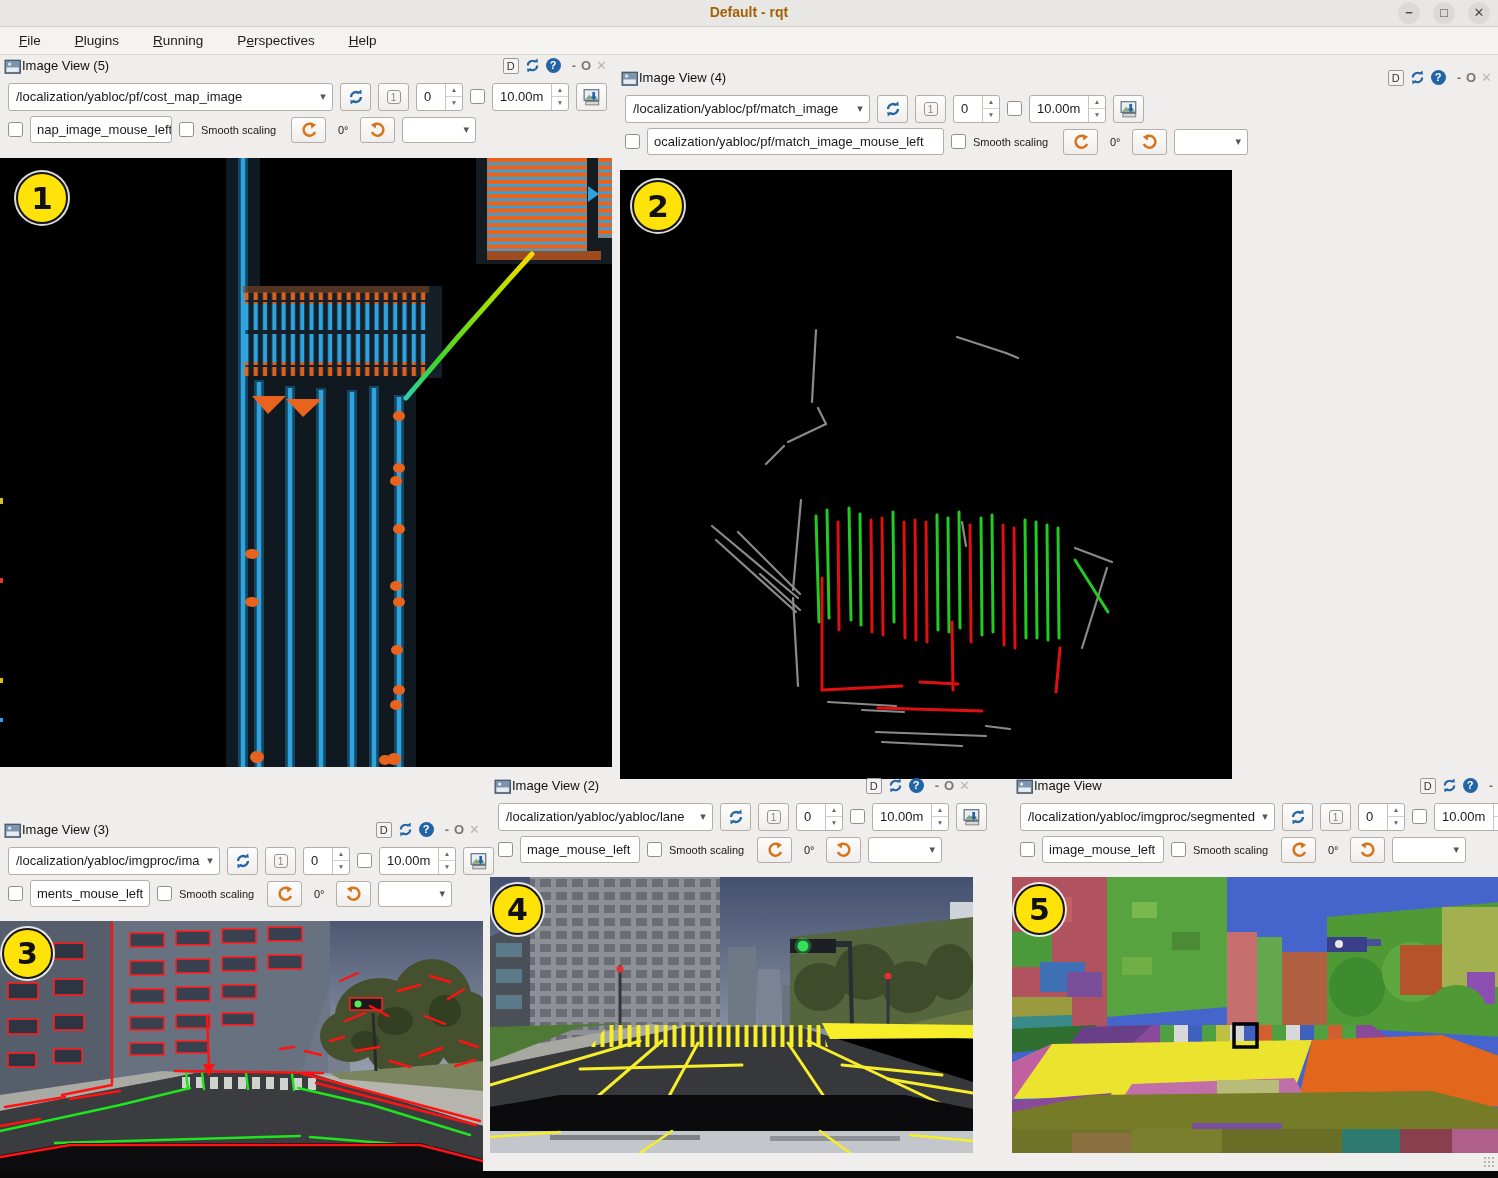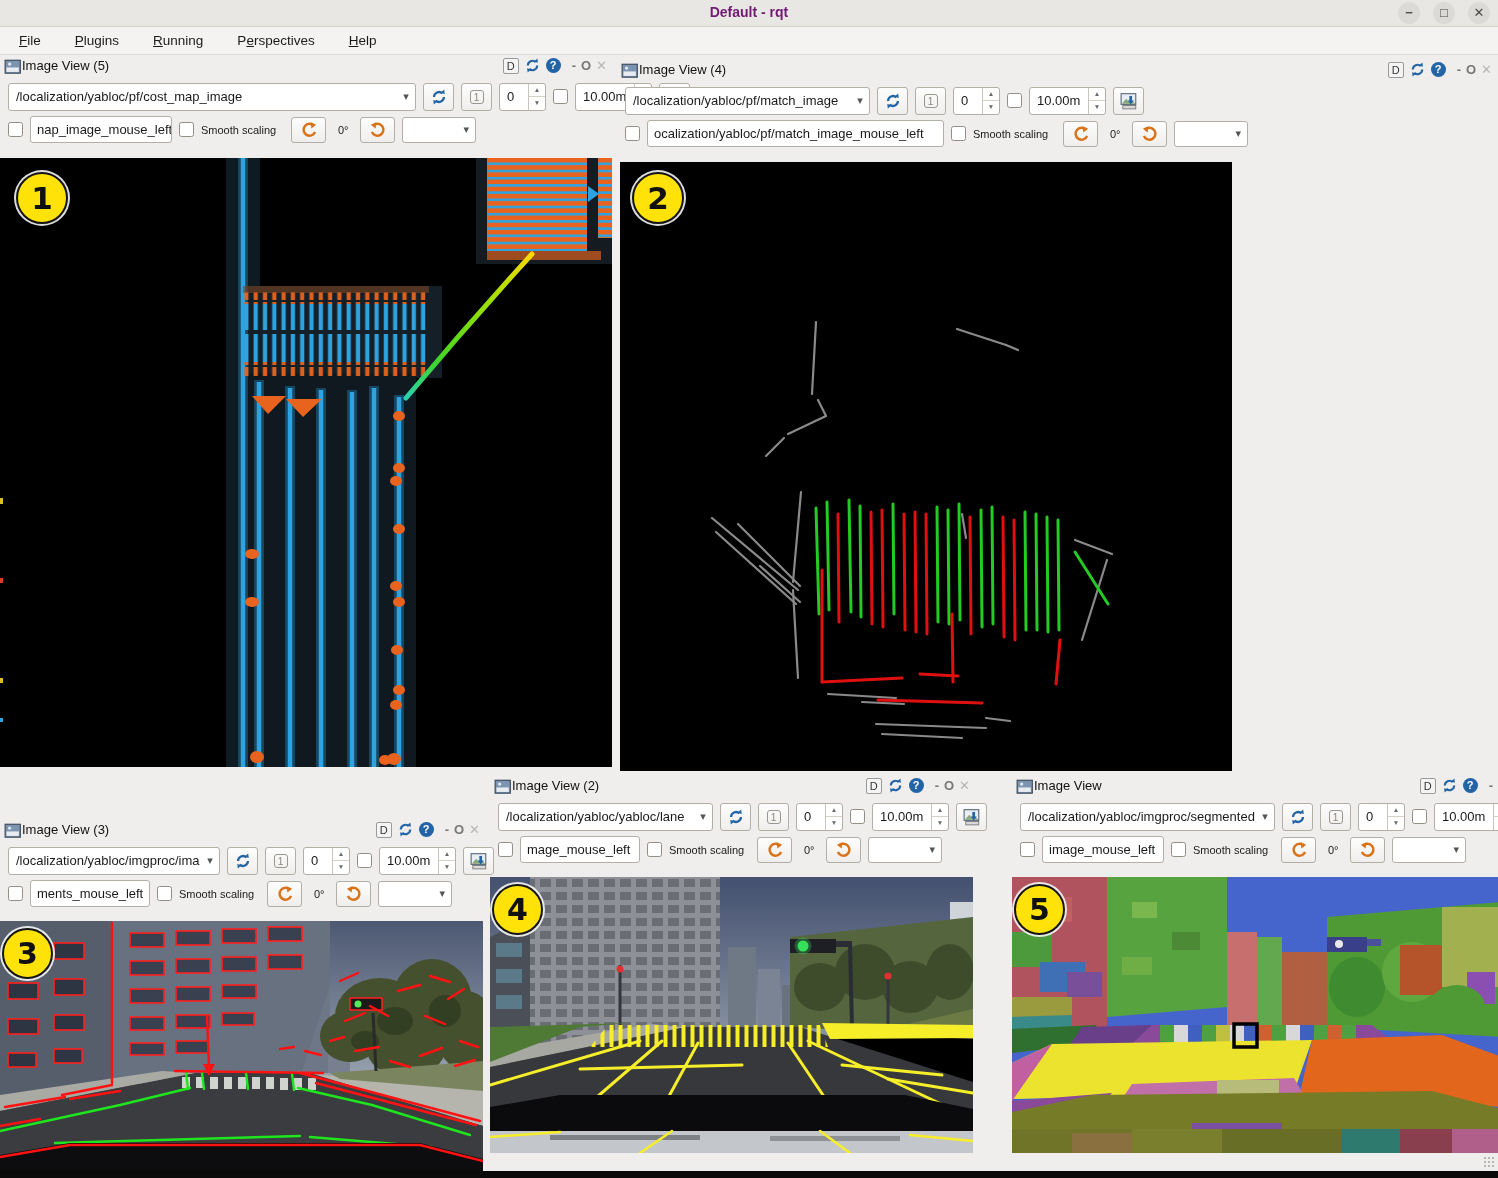--- a/index.html
+++ b/index.html
@@ -2,21 +2,21 @@
 <html><head>
 <meta charset="utf-8">
 <style>
   * { margin:0; padding:0; box-sizing:border-box; }
   html,body { width:1498px; height:1178px; overflow:hidden; }
   body { font-family:"Liberation Sans","DejaVu Sans",sans-serif; background:#efeeec; color:#1a1a1a; }
   .window { position:relative; width:1498px; height:1178px; background:#efeeec; }
 
   
   .titlebar { position:absolute; left:0; top:0; width:100%; height:27px; background:#e9e7e3; border-bottom:1px solid #d3d0cb; }
-  .titlebar .wtitle { position:absolute; left:0; right:0; top:4px; text-align:center; font-size:14px; font-weight:bold; color:#701a75; }
+  .titlebar .wtitle { position:absolute; left:0; right:0; top:4px; text-align:center; font-size:14px; font-weight:bold; color:#a16207; }
   .winbtns { position:absolute; right:8px; top:2px; display:flex; gap:13px; }
   .wbtn { width:22px; height:22px; border-radius:50%; background:#dcdad6; color:#4a4a4a; font-size:13px; line-height:22px; text-align:center; font-weight:bold; }
 
   
   .menubar { position:absolute; left:0; top:27px; width:100%; height:28px; background:#f4f3f2; border-bottom:1px solid #dddad6; display:flex; align-items:center; padding-left:10px; gap:16px; }
   .menu-item { padding:3px 9px; font-size:13.5px; color:#1a1a1a; }
   .mkey { text-decoration:underline; }
 
   
   .panel { position:absolute; }
@@ -131,21 +131,21 @@
         <svg class="hic" viewBox="0 0 16 16">
             <use href="#sym-refresh"></use>
           </svg>
         <span class="hb helpc">?</span>
         <span class="hb plain" style="margin-left:6px">-</span>
         <span class="hb plain">O</span>
         <span class="hb plain dim">✕</span>
       </span>
     </div>
     <div class="trow trow1">
-      <div class="combo" style="width:408px">
+      <div class="combo" style="width:325px">
         <span class="combo-text">/localization/yabloc/pf/cost_map_image</span>
         <span class="combo-arr">▾</span>
       </div>
       <button class="tbtn">
           <svg class="ic" viewBox="0 0 16 16">
             <use href="#sym-refresh"></use>
           </svg>
         </button>
       <button class="tbtn">
           <span class="once-glyph">1</span>
@@ -266,21 +266,21 @@
         </g>
         <rect x="0" y="340" width="3" height="6" fill="#d8c020"></rect>
           <rect x="0" y="420" width="3" height="5" fill="#d84020"></rect>
         <rect x="0" y="520" width="3" height="5" fill="#d8c020"></rect>
           <rect x="0" y="560" width="3" height="4" fill="#2fa3e0"></rect>
       </svg>
       <span class="badge">1</span>
     </div>
   </div>
 
-  <div class="panel" style="left:617px;top:59px;width:881px;height:715px">
+  <div class="panel" style="left:617px;top:67px;width:881px;height:715px">
     <div class="phead">
       <span class="picon"><svg class="ic" viewBox="0 0 16 16">
             <use href="#sym-imgview"></use>
           </svg></span>
       <span class="ptitle">Image View (4)</span>
       <span class="phead-btns">
         <span class="hb boxd">D</span>
         <svg class="hic" viewBox="0 0 16 16">
             <use href="#sym-refresh"></use>
           </svg>

